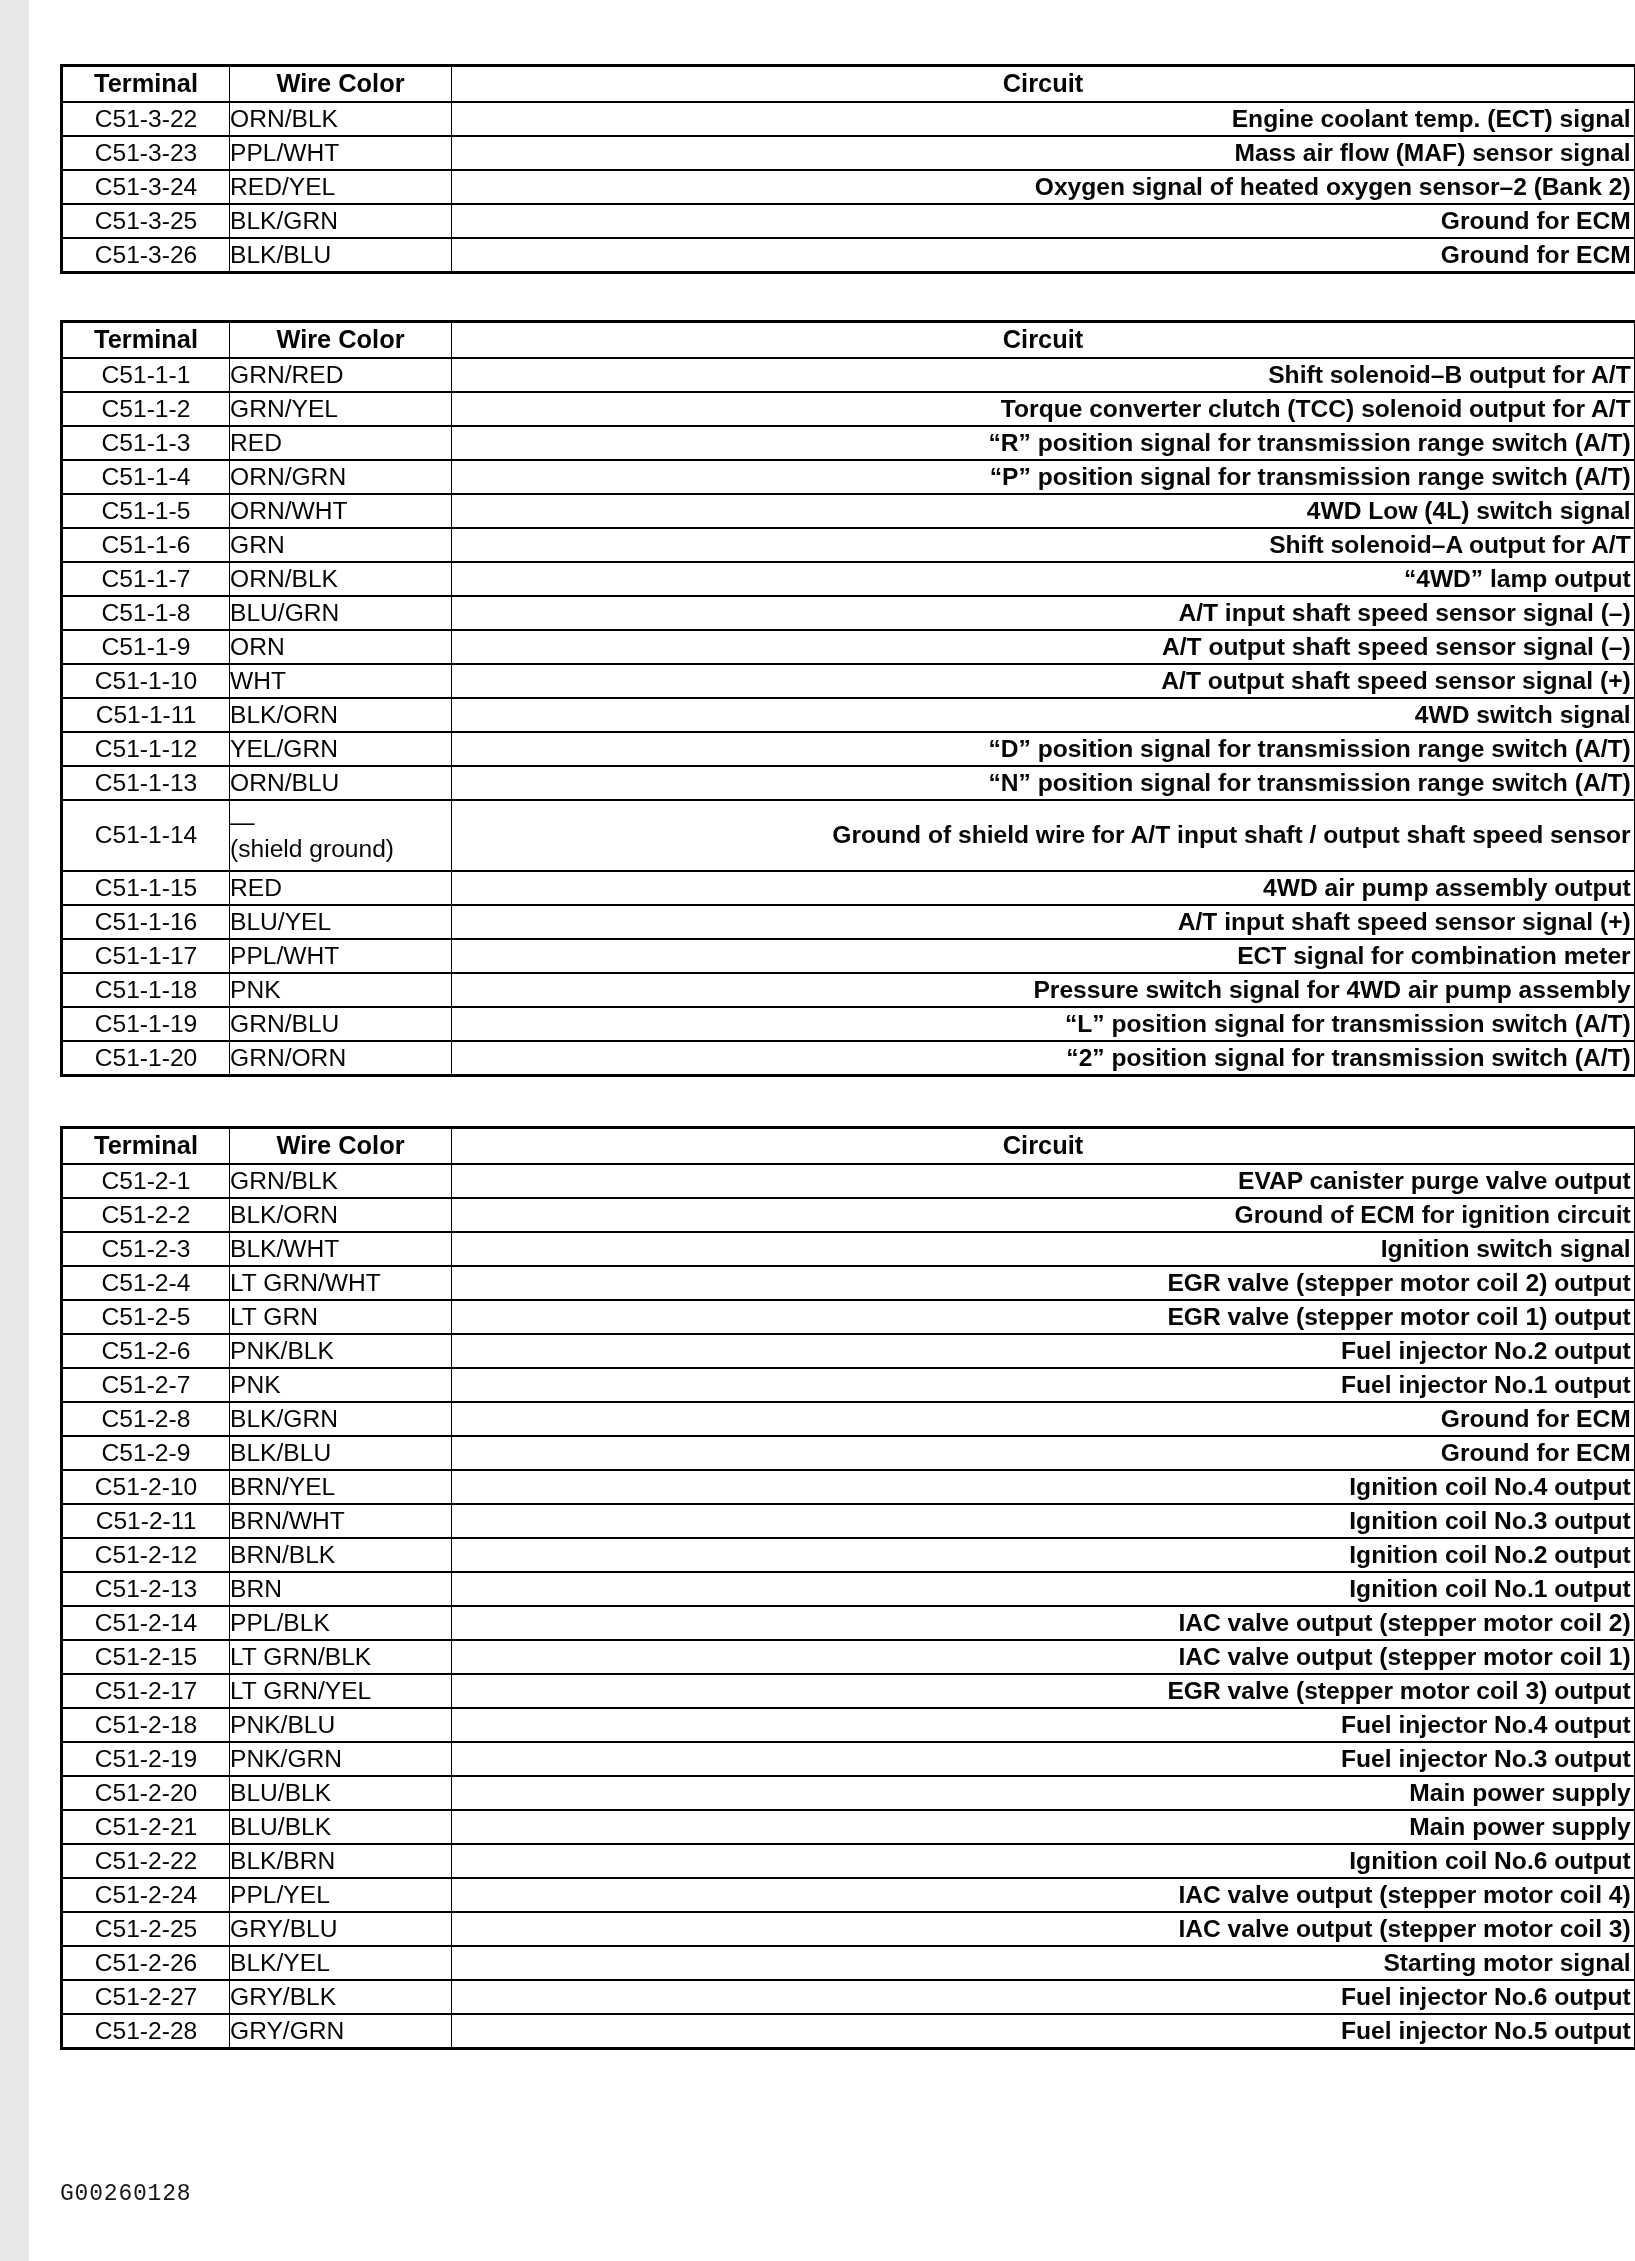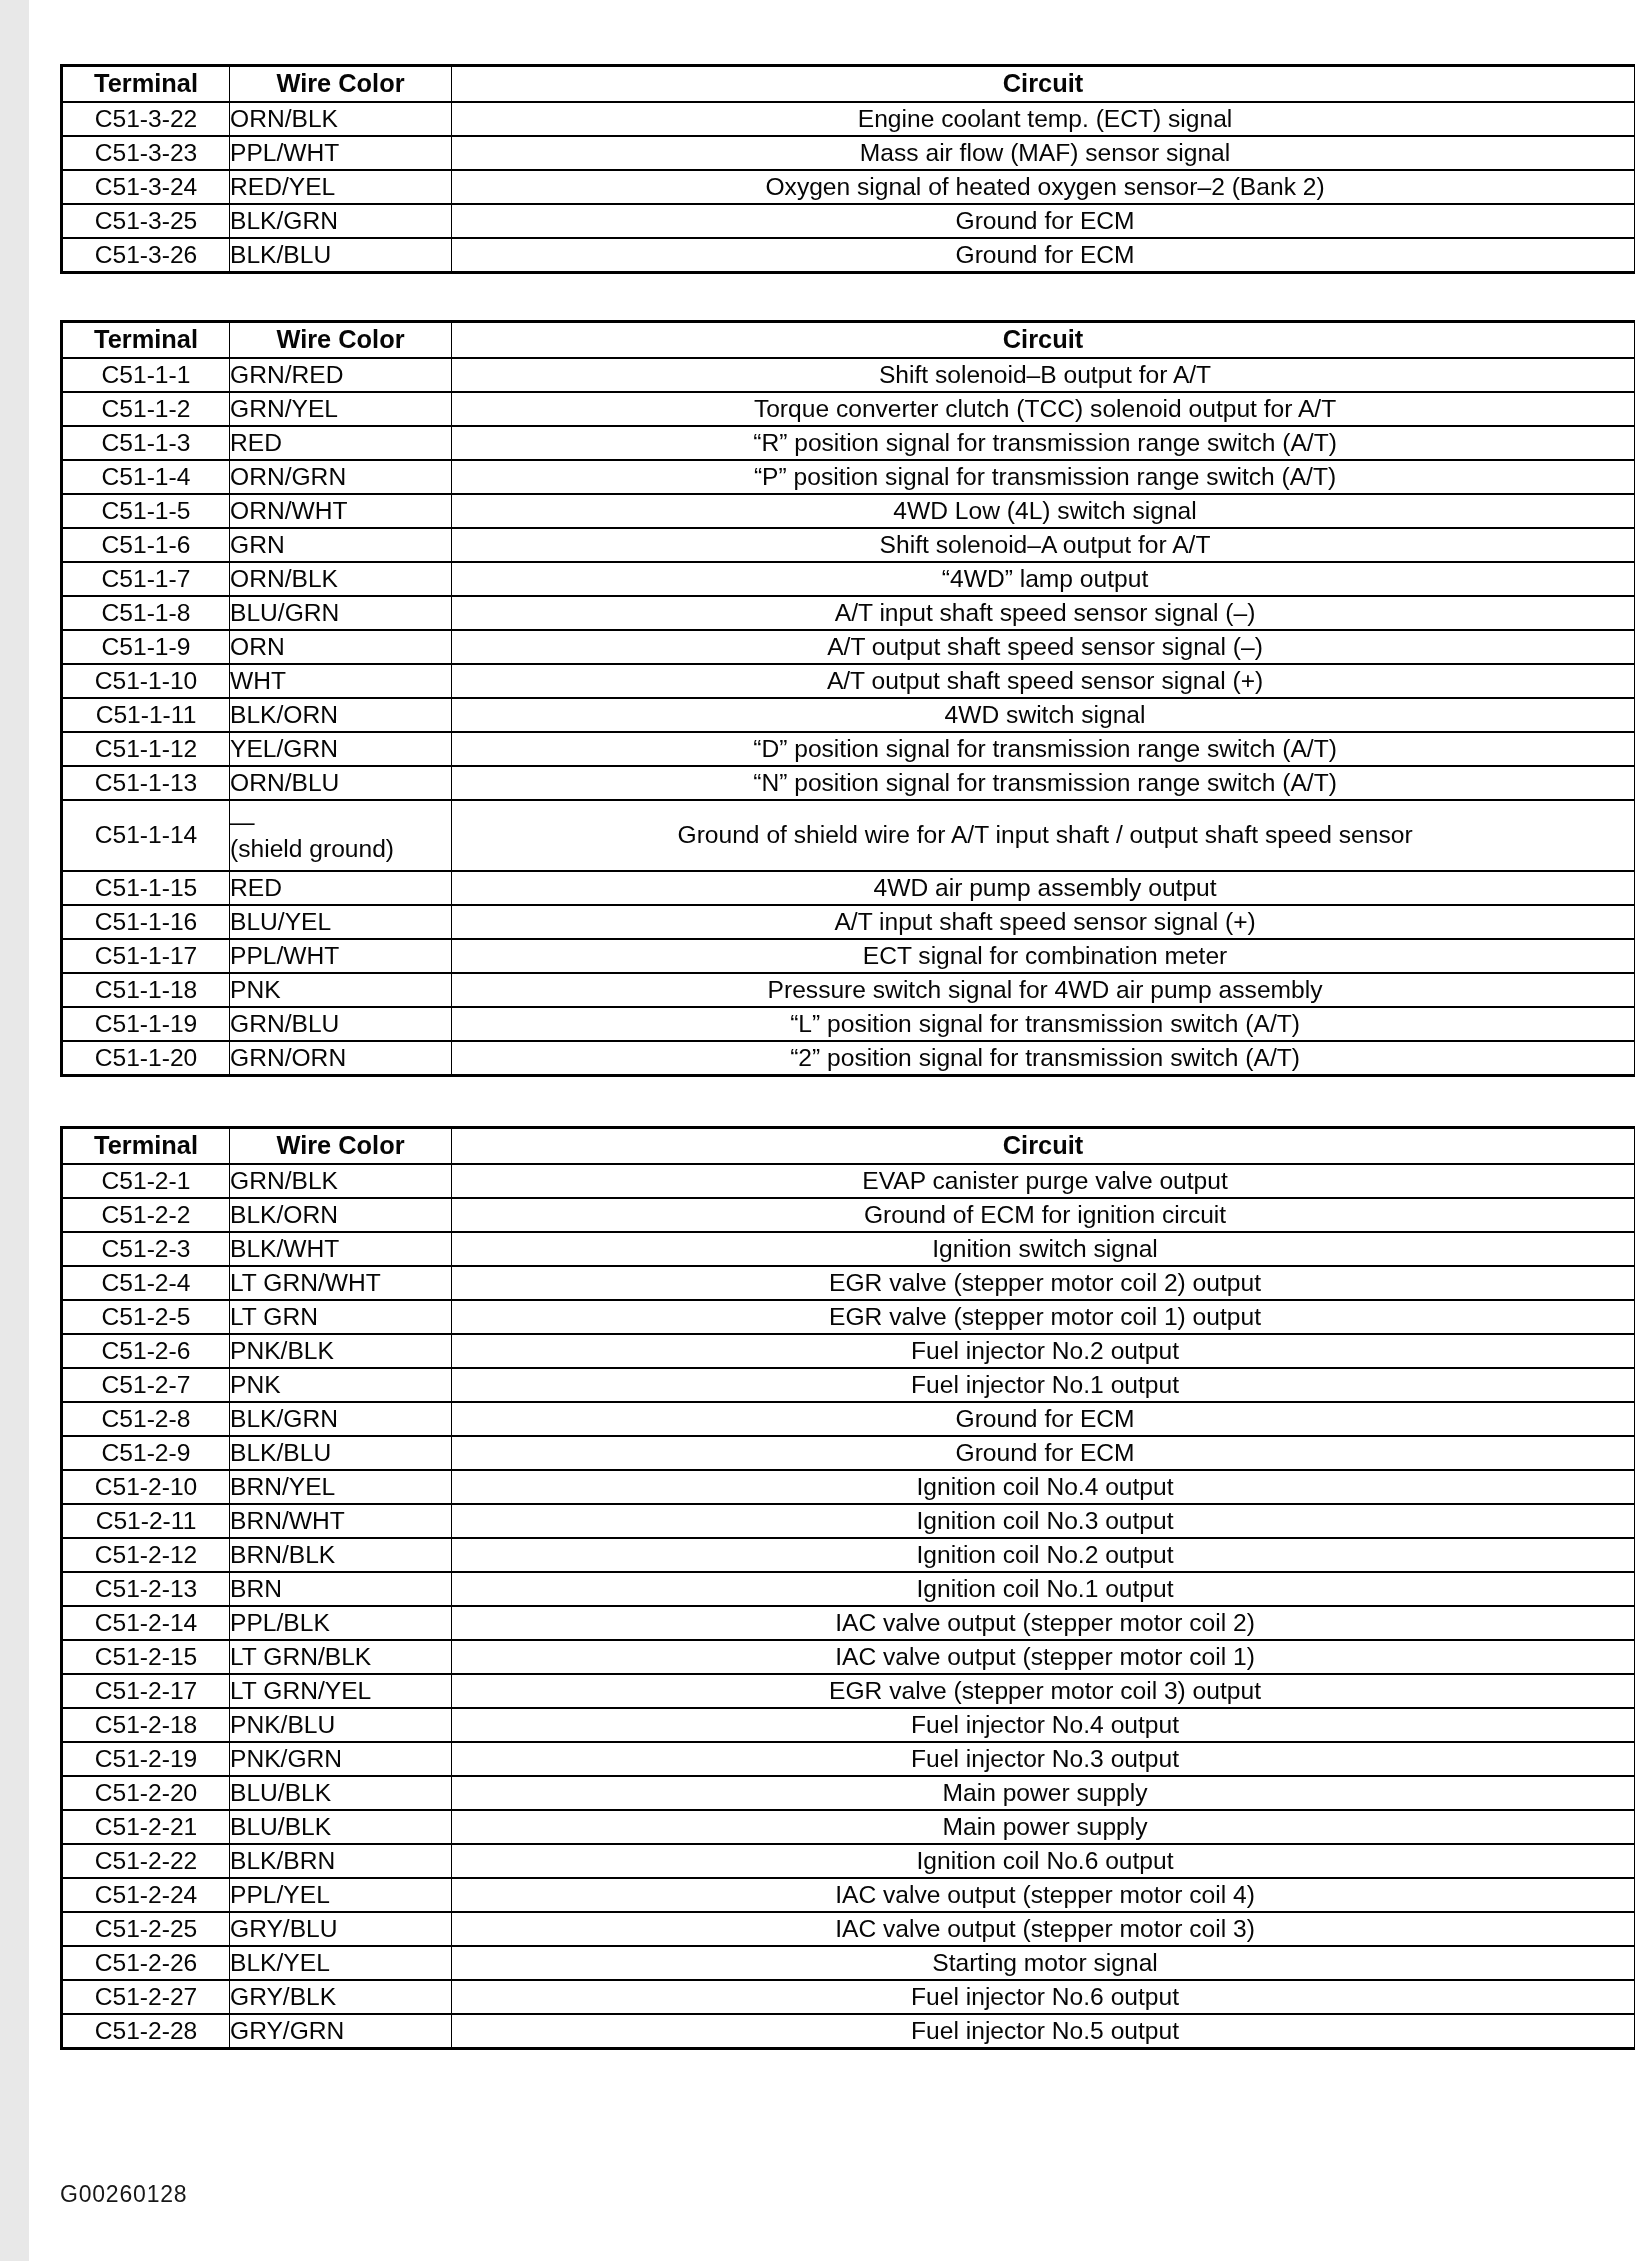--- a/index.html
+++ b/index.html
@@ -53,32 +53,34 @@
     text-align: center;
     font-size: 25.4px;
   }
   .wiring-table td { height: 32px; }
   td.cell-terminal { text-align: center; }
   td.cell-wire {
     text-align: left;
     white-space: pre-line;
   }
   td.cell-circuit {
-    text-align: center;
+    text-align: right;
     padding-left: 7.4px;
     padding-right: 3.3px;
+    font-weight: bold;
   }
   tr.tall td { height: 69px; }
   .footer-code {
     position: absolute;
     left: 31px;
     top: 2181px;
     font-size: 23px;
     letter-spacing: 0.8px;
     color: #171717;
+    font-family: Liberation Mono, monospace;
   }
 </style>
 </head>
 <body>
 
 <div class="page">
   <div class="tables">
       <table class="wiring-table">
         <colgroup>
           <col class="col-terminal">

